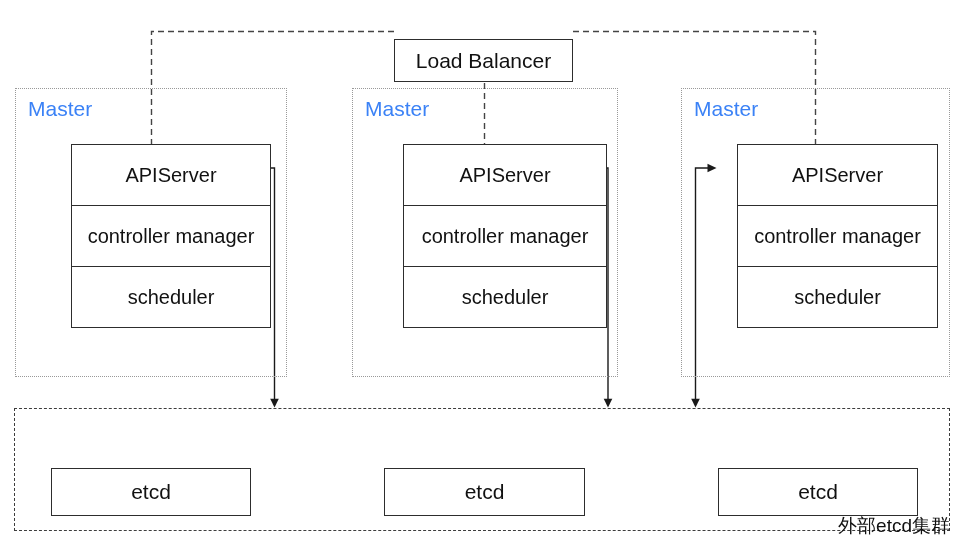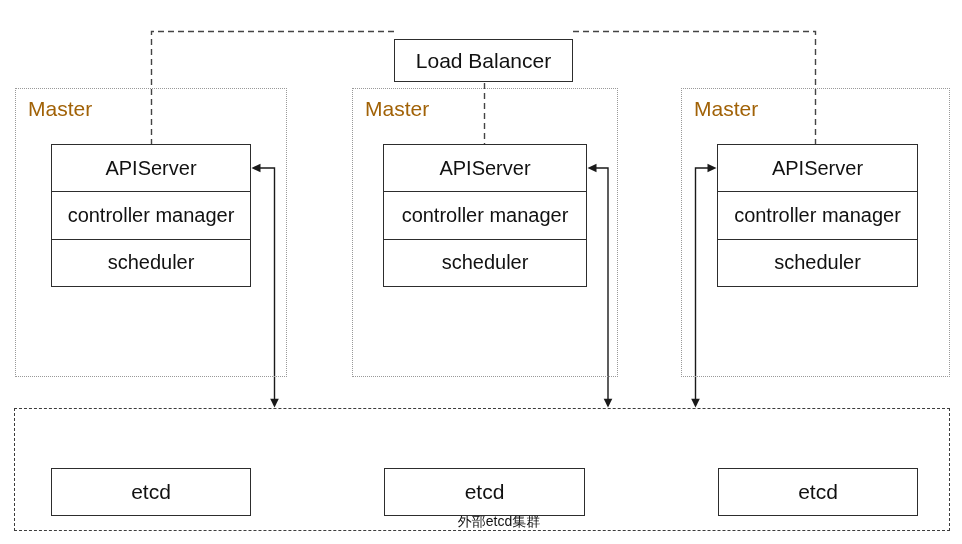--- a/index.html
+++ b/index.html
@@ -47,32 +47,33 @@
     border: 1px dotted #999999;
     background: transparent;
   }
   #master-1 { left: 15px;  width: 272px; }
   #master-2 { left: 352px; width: 266px; }
   #master-3 { left: 681px; width: 269px; }
   .master-label {
     position: absolute;
     left: 12px; top: 8px;
     font-size: 21px;
-    color: #a16207;
+    color: #3b82f6;
   }
   .stack {
     position: absolute;
     box-sizing: border-box;
     top: 144px;
-    height: 143px;
+    height: 184px;
     border: 1.5px solid #2d2d2d;
     background: #ffffff;
     display: flex;
     flex-direction: column;
     z-index: 2;
+    margin-left: 20px;
   }
   #stack-1 { left: 51px;  width: 200px; }
   #stack-2 { left: 383px; width: 204px; }
   #stack-3 { left: 717px; width: 201px; }
   .stack-row {
     flex: 1;
     display: flex;
     align-items: center;
     justify-content: center;
     font-size: 20px;
@@ -96,22 +97,22 @@
   }
   #etcd-1 { left: 51px; }
   #etcd-2 { left: 384px; width: 201px; }
   #etcd-3 { left: 718px; }
   #etcd-cluster-label {
     position: absolute;
     box-sizing: border-box;
     left: 14px; top: 513px;
     width: 936px;
     padding-left: 34px;
-    text-align: center;
-    font-size: 14px;
+    text-align: right;
+    font-size: 19px;
     color: #111111;
   }
   .dashed-edge {
     fill: none;
     stroke: #444444;
     stroke-width: 1.4;
     stroke-dasharray: 6 4;
   }
   .solid-edge {
     fill: none;

